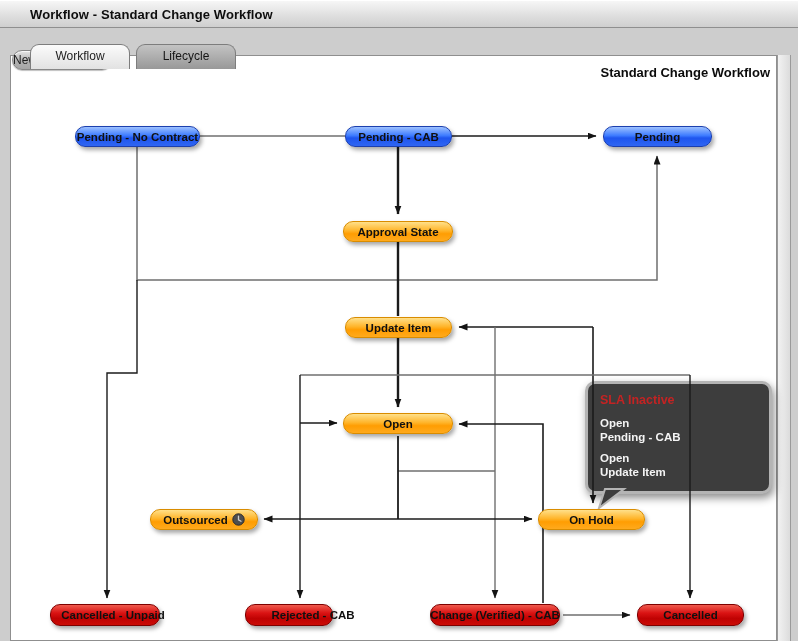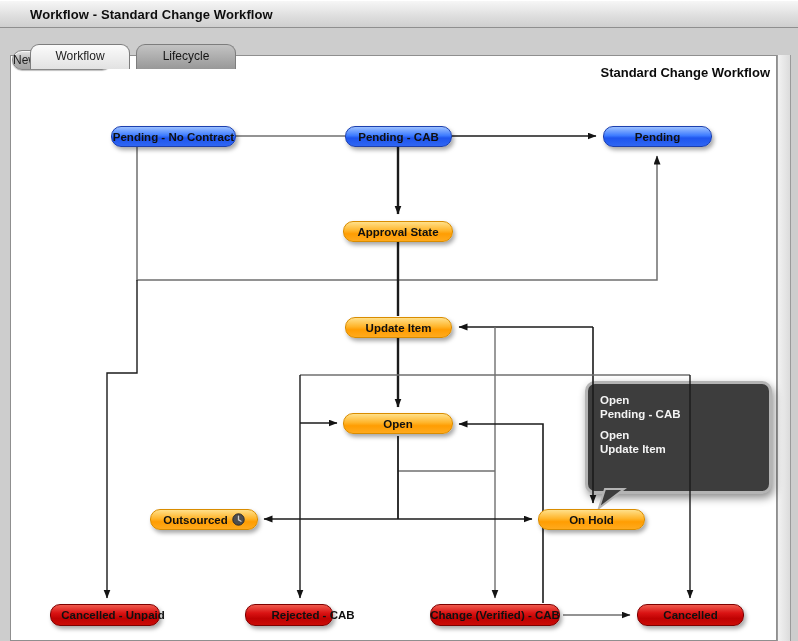--- a/index.html
+++ b/index.html
@@ -88,20 +88,21 @@
 <div>
     <div class="tab active" style="left: 30px;">Workflow</div>
     <div class="tab inactive" style="left: 136px;">Lifecycle</div>
   </div>
 <div class="panel"></div>
 <div class="scrollstrip"></div>
 <div class="btn-new">New</div>
 <div class="heading">Standard Change Workflow</div>
 
 <div class="tooltip">
+  <div class="tooltip-title">SLA Inactive</div>
   <div>
       <div class="tt-row">
         <div class="tt-values">
           <div>Open</div>
           <div>Pending - CAB</div>
         </div>
       </div>
       <div class="tt-row">
         <div class="tt-values">
           <div>Open</div>
@@ -134,21 +135,21 @@
     <polyline points="300,423 337,423" fill="none" stroke="#1b1b1b" stroke-width="1.6" marker-end="url(#arr)"></polyline>
     <polyline points="690,375 690,598" fill="none" stroke="#1b1b1b" stroke-width="1.4" marker-end="url(#arr)"></polyline>
     <polyline points="398,471 495,471" fill="none" stroke="#6f6f6f" stroke-width="1.3"></polyline>
     <polyline points="398,436 398,519" fill="none" stroke="#1b1b1b" stroke-width="1.8"></polyline>
     <polyline points="398,519 264,519" fill="none" stroke="#1b1b1b" stroke-width="1.6" marker-end="url(#arr)"></polyline>
     <polyline points="398,519 532,519" fill="none" stroke="#1b1b1b" stroke-width="1.6" marker-end="url(#arr)"></polyline>
     <polyline points="563,615 630,615" fill="none" stroke="#6f6f6f" stroke-width="1.5" marker-end="url(#arr)"></polyline>
   </svg>
 
 <div id="nodes">
-    <div class="node blue" style="left: 75px; top: 126px; width: 125px; height: 21px; margin-left: 36px;">
+    <div class="node blue" style="left: 75px; top: 126px; width: 125px; height: 21px;">
       <span>Pending - No Contract</span>
     </div>
     <div class="node blue" style="left: 345px; top: 126px; width: 107px; height: 21px;">
       <span>Pending - CAB</span>
     </div>
     <div class="node blue" style="left: 603px; top: 126px; width: 109px; height: 21px;">
       <span>Pending</span>
     </div>
     <div class="node orange" style="left: 343px; top: 221px; width: 110px; height: 21px; text-align: right;">
       <span>Approval State</span>

